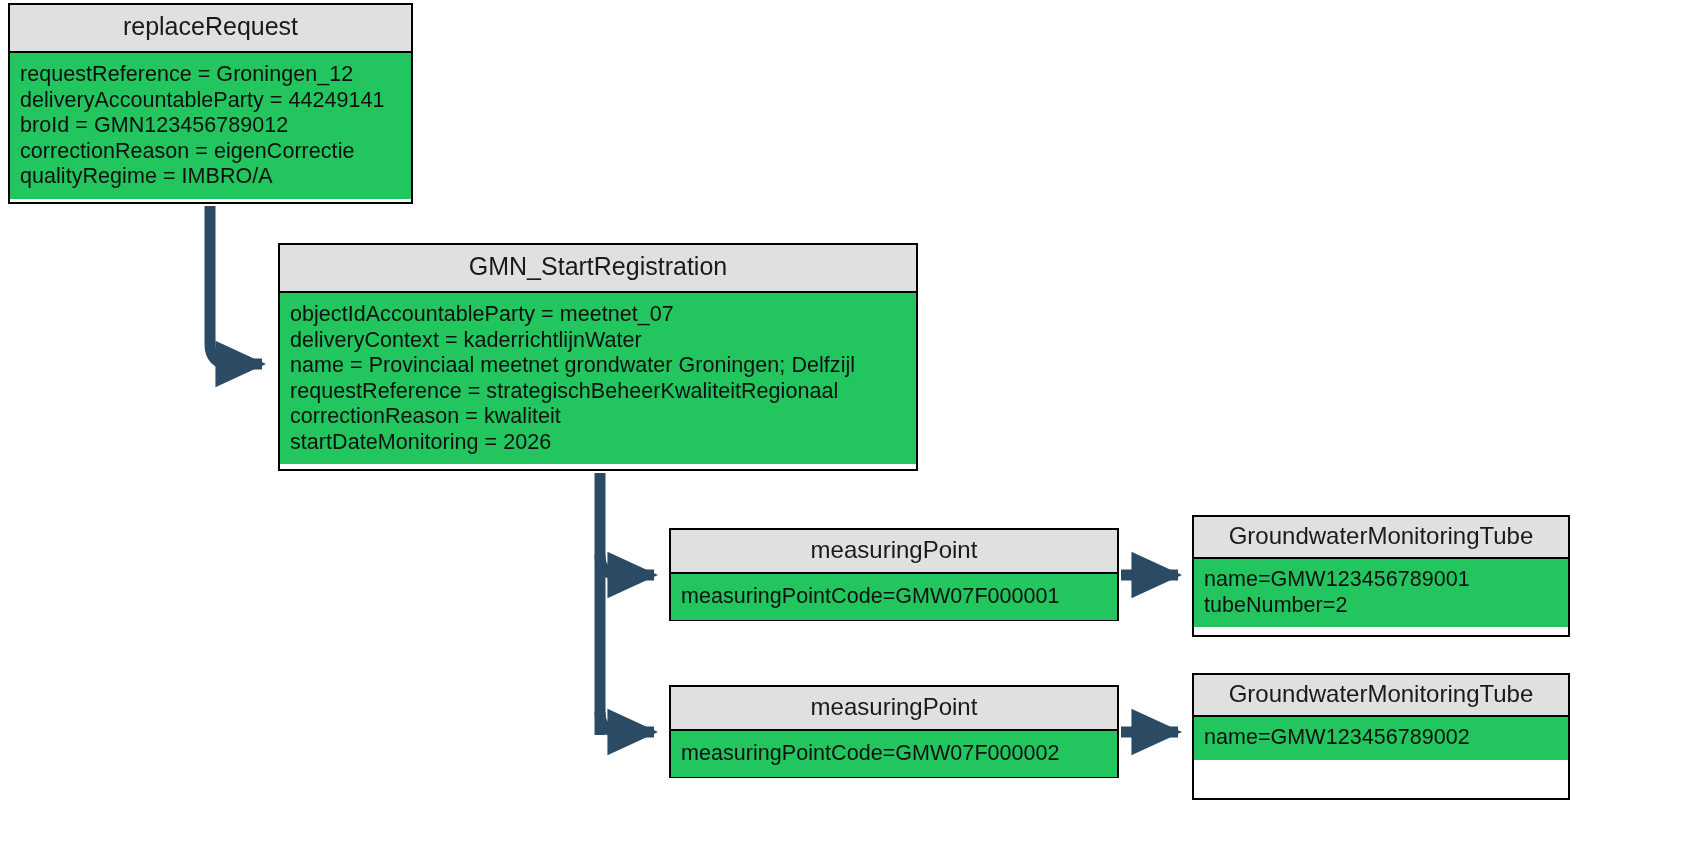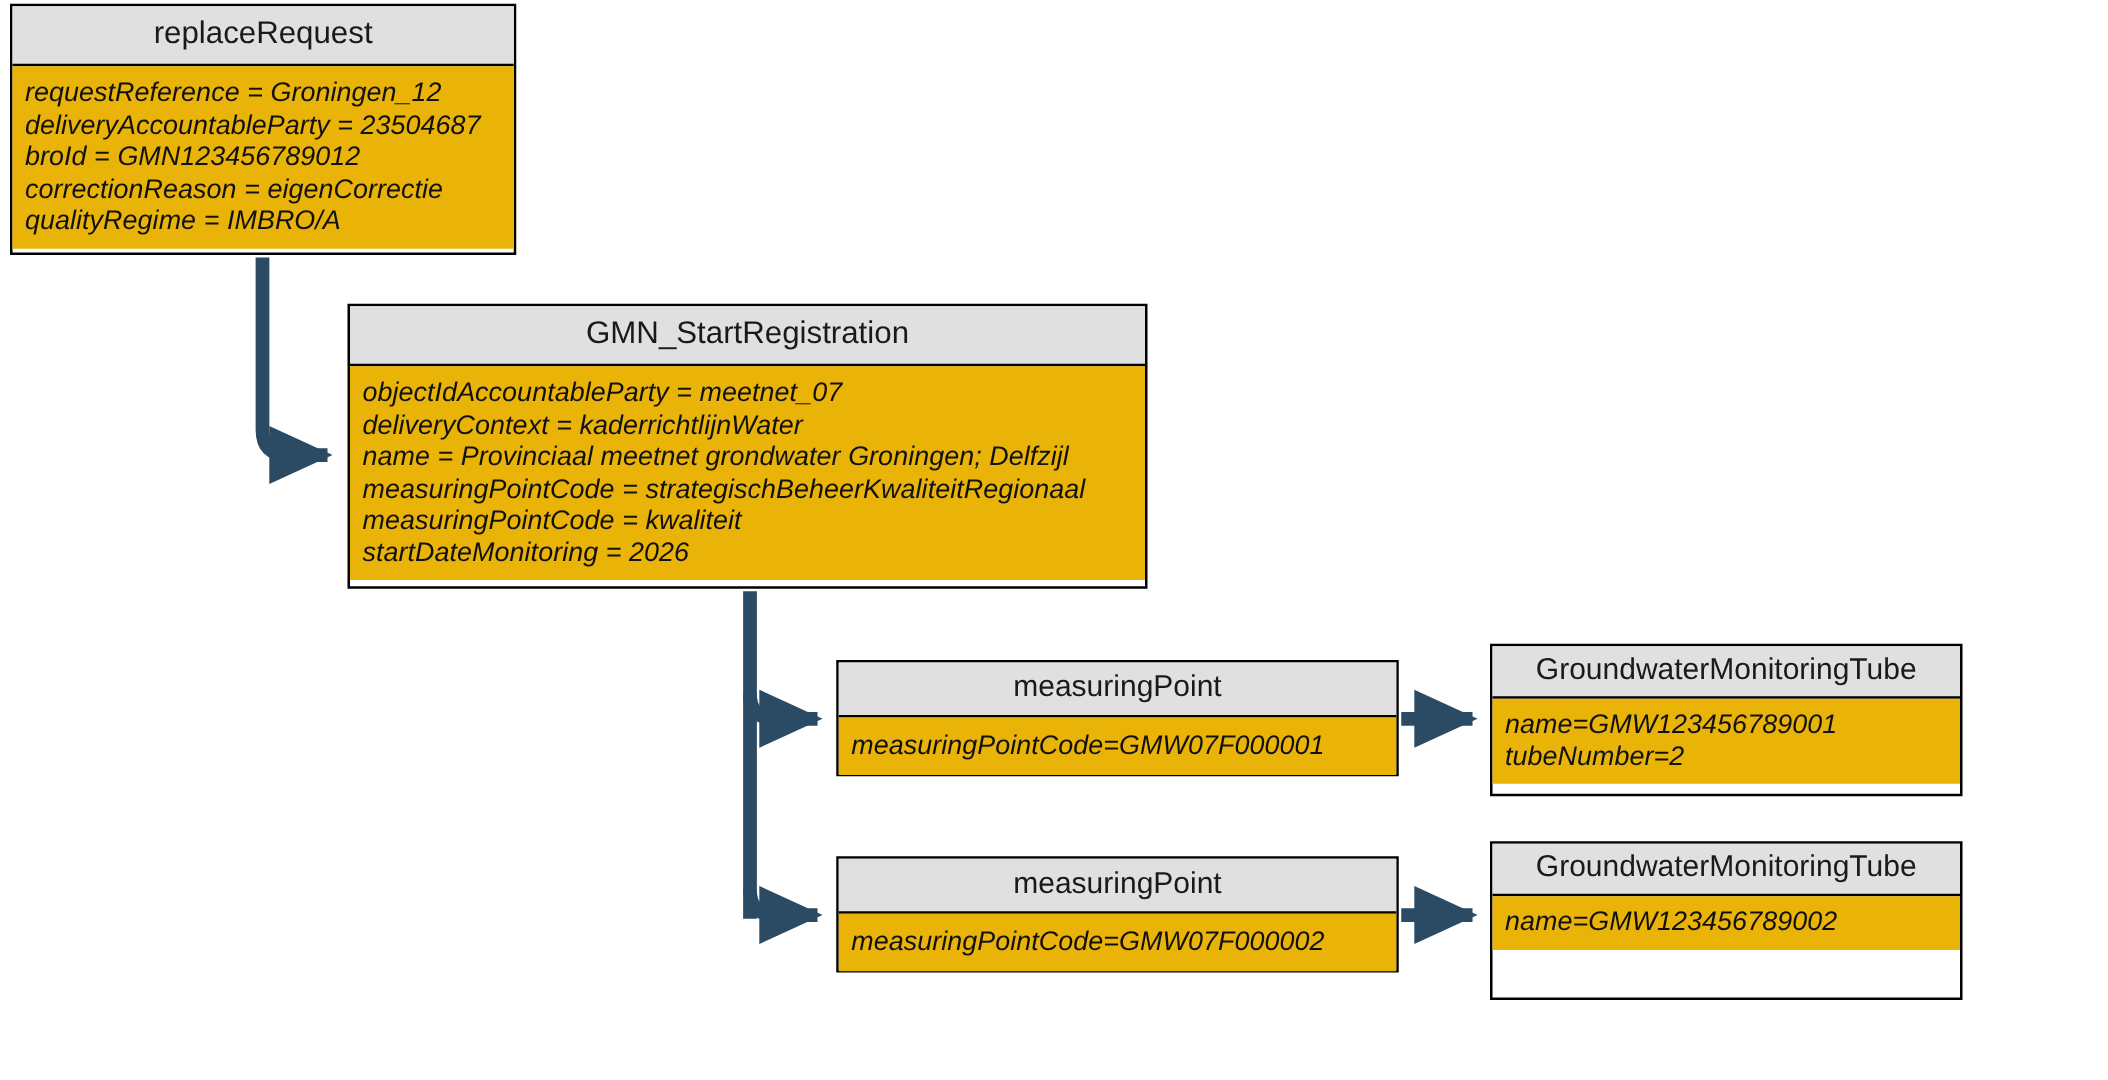--- a/index.html
+++ b/index.html
@@ -43,22 +43,21 @@
     color: #1a1a1a;
     font-size: 24px;
     line-height: 1.0;
     padding: 10px 6px 11px 6px;
     white-space: nowrap;
     overflow: hidden;
   }
   .node-body {
     box-sizing: border-box;
     padding: 9px 9px 9px 10px;
-    background: #eab308;
-    font-style: italic;
+    background: #22c55e;
   }
   .attr {
     font-size: 21.5px;
     line-height: 25.5px;
     color: #111111;
     white-space: nowrap;
     letter-spacing: 0.05px;
   }
 
   
@@ -107,35 +106,35 @@
 
     <path d="M 1121 575 L 1178 575" fill="none" stroke="#2B4A63" stroke-width="11" stroke-linecap="butt" marker-end="url(#arrowhead)"></path>
 
     <path d="M 1121 732 L 1178 732" fill="none" stroke="#2B4A63" stroke-width="11" stroke-linecap="butt" marker-end="url(#arrowhead)"></path>
   </svg>
 
   <div class="node" id="node-replace-request">
     <div class="node-header">replaceRequest</div>
     <div class="node-body">
       <div class="attr">requestReference = Groningen_12</div>
-      <div class="attr">deliveryAccountableParty = 23504687</div>
+      <div class="attr">deliveryAccountableParty = 44249141</div>
       <div class="attr">broId = GMN123456789012</div>
       <div class="attr">correctionReason = eigenCorrectie</div>
       <div class="attr">qualityRegime = IMBRO/A</div>
     </div>
   </div>
 
   <div class="node" id="node-gmn-start">
     <div class="node-header">GMN_StartRegistration</div>
     <div class="node-body">
       <div class="attr">objectIdAccountableParty = meetnet_07</div>
       <div class="attr">deliveryContext = kaderrichtlijnWater</div>
       <div class="attr">name = Provinciaal meetnet grondwater Groningen; Delfzijl</div>
-      <div class="attr">measuringPointCode = strategischBeheerKwaliteitRegionaal</div>
-      <div class="attr">measuringPointCode = kwaliteit</div>
+      <div class="attr">requestReference = strategischBeheerKwaliteitRegionaal</div>
+      <div class="attr">correctionReason = kwaliteit</div>
       <div class="attr">startDateMonitoring = 2026</div>
     </div>
   </div>
 
   <div class="node" id="node-measuring-point-1">
     <div class="node-header">measuringPoint</div>
     <div class="node-body">
       <div class="attr">measuringPointCode=GMW07F000001</div>
     </div>
   </div>

